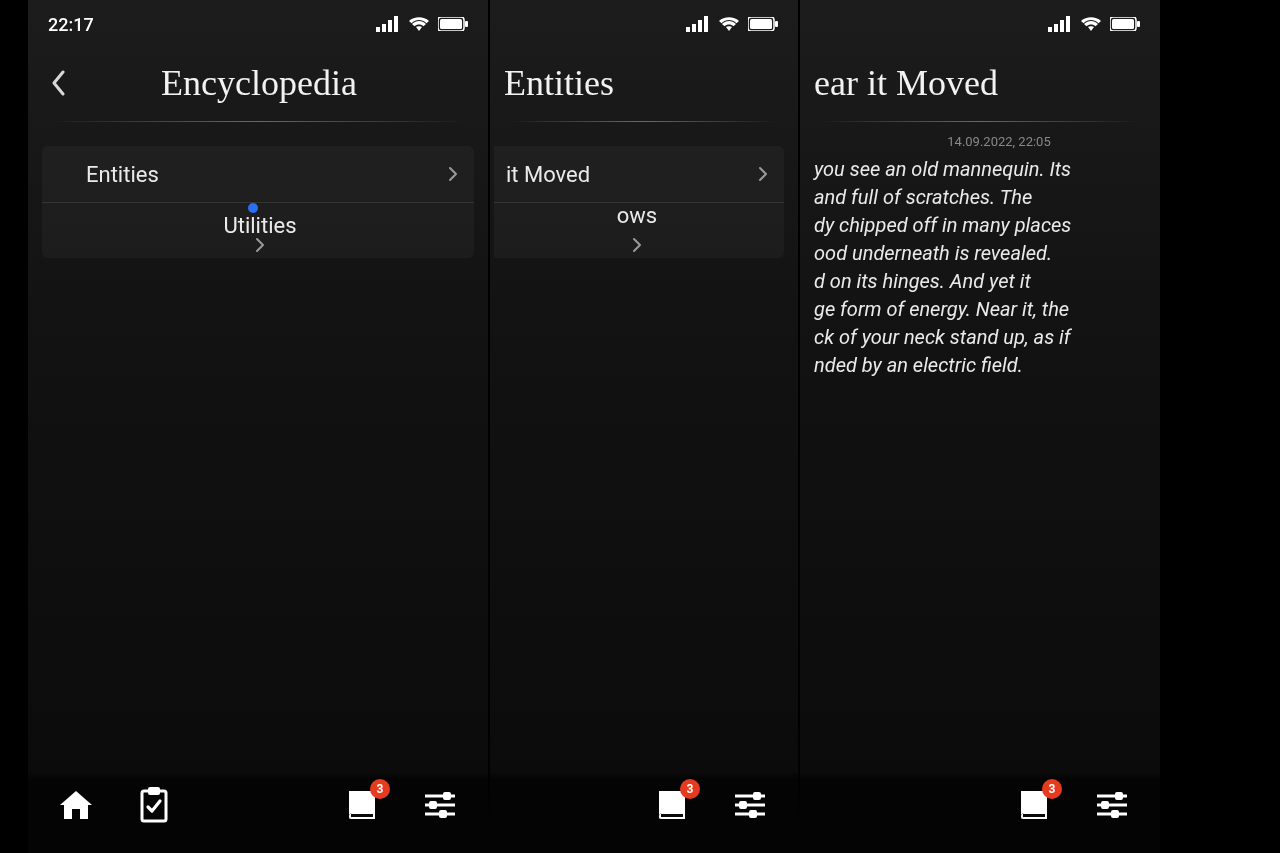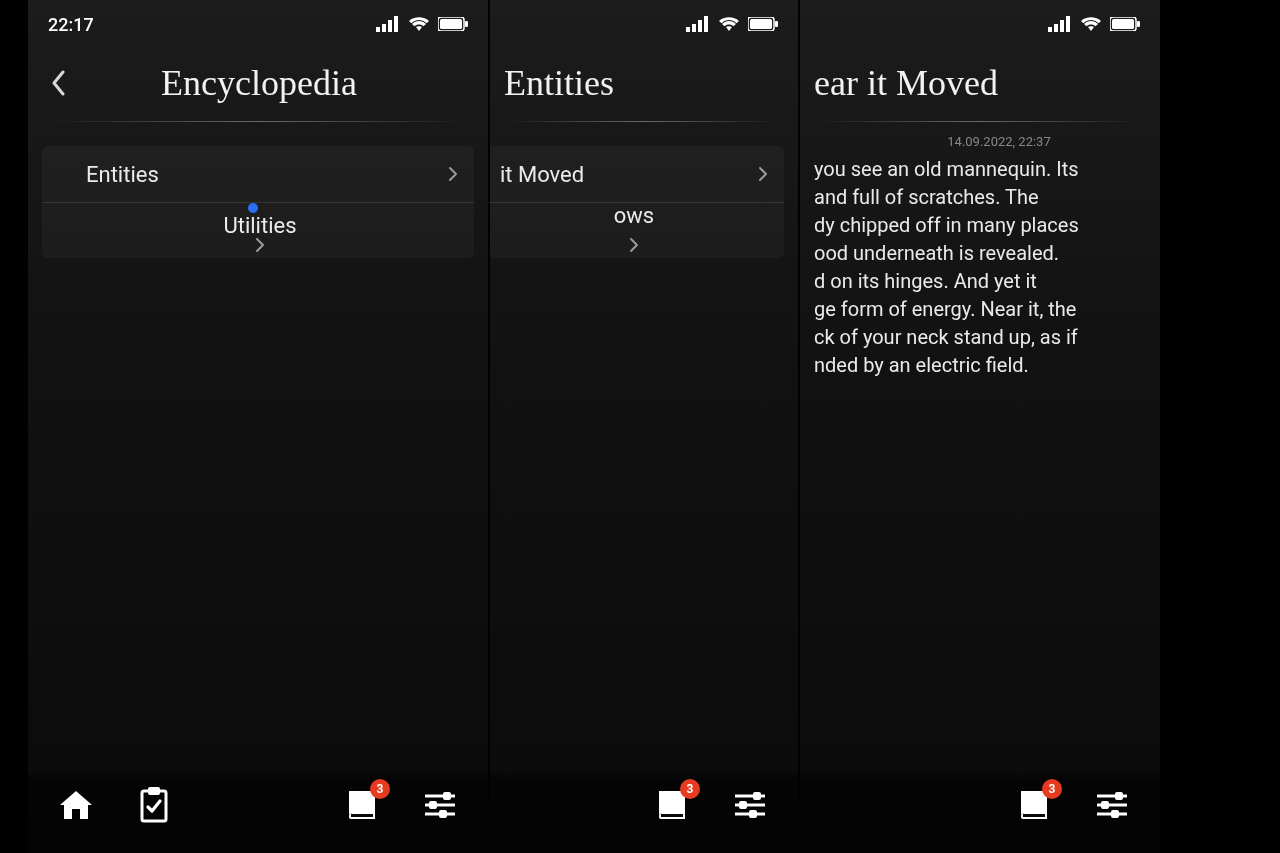--- a/index.html
+++ b/index.html
@@ -124,21 +124,21 @@
     text-align: left;
     padding-left: 0;
     padding-right: 0;
   }
   .phone.p2 .header,
   .phone.p3 .header {
     padding-left: 16px;
   }
   .phone.p2 .list,
   .phone.p3 .list {
-    margin-left: 0;
+    margin-left: 6px;
     border-top-left-radius: 0;
     border-bottom-left-radius: 0;
   }
   .phone.p2 .list-item,
   .phone.p3 .list-item {
     padding-left: 12px;
   }
 
   
   .article {
@@ -150,20 +150,21 @@
     color: #888;
     text-align: center;
     margin-bottom: 6px;
     margin-left: 44px;
   }
   .article-body {
     font-size: 20px;
     line-height: 1.4;
     color: #eaeaea;
     white-space: pre-line;
+    font-style: italic;
   }
 
   
   .bottomnav {
     position: absolute;
     left: 0; right: 0; bottom: 0;
     height: 82px;
     background: linear-gradient(180deg, rgba(0,0,0,0) 0%, rgba(0,0,0,0.6) 10%, #040404 60%);
     display: flex;
     align-items: center;
@@ -384,21 +385,21 @@
           </svg>
       </span>
     </div>
 
     <div class="header">
       <div class="header-title">ear it Moved</div>
       <div class="header-rule"></div>
     </div>
 
     <div class="article">
-      <div class="article-timestamp">14.09.2022, 22:37</div>
+      <div class="article-timestamp">14.09.2022, 22:05</div>
       <div class="article-body">you see an old mannequin. Its
  and full of scratches. The
 dy chipped off in many places
 ood underneath is revealed.
 d on its hinges. And yet it
 ge form of energy. Near it, the
 ck of your neck stand up, as if
 nded by an electric field.</div>
     </div>
 

